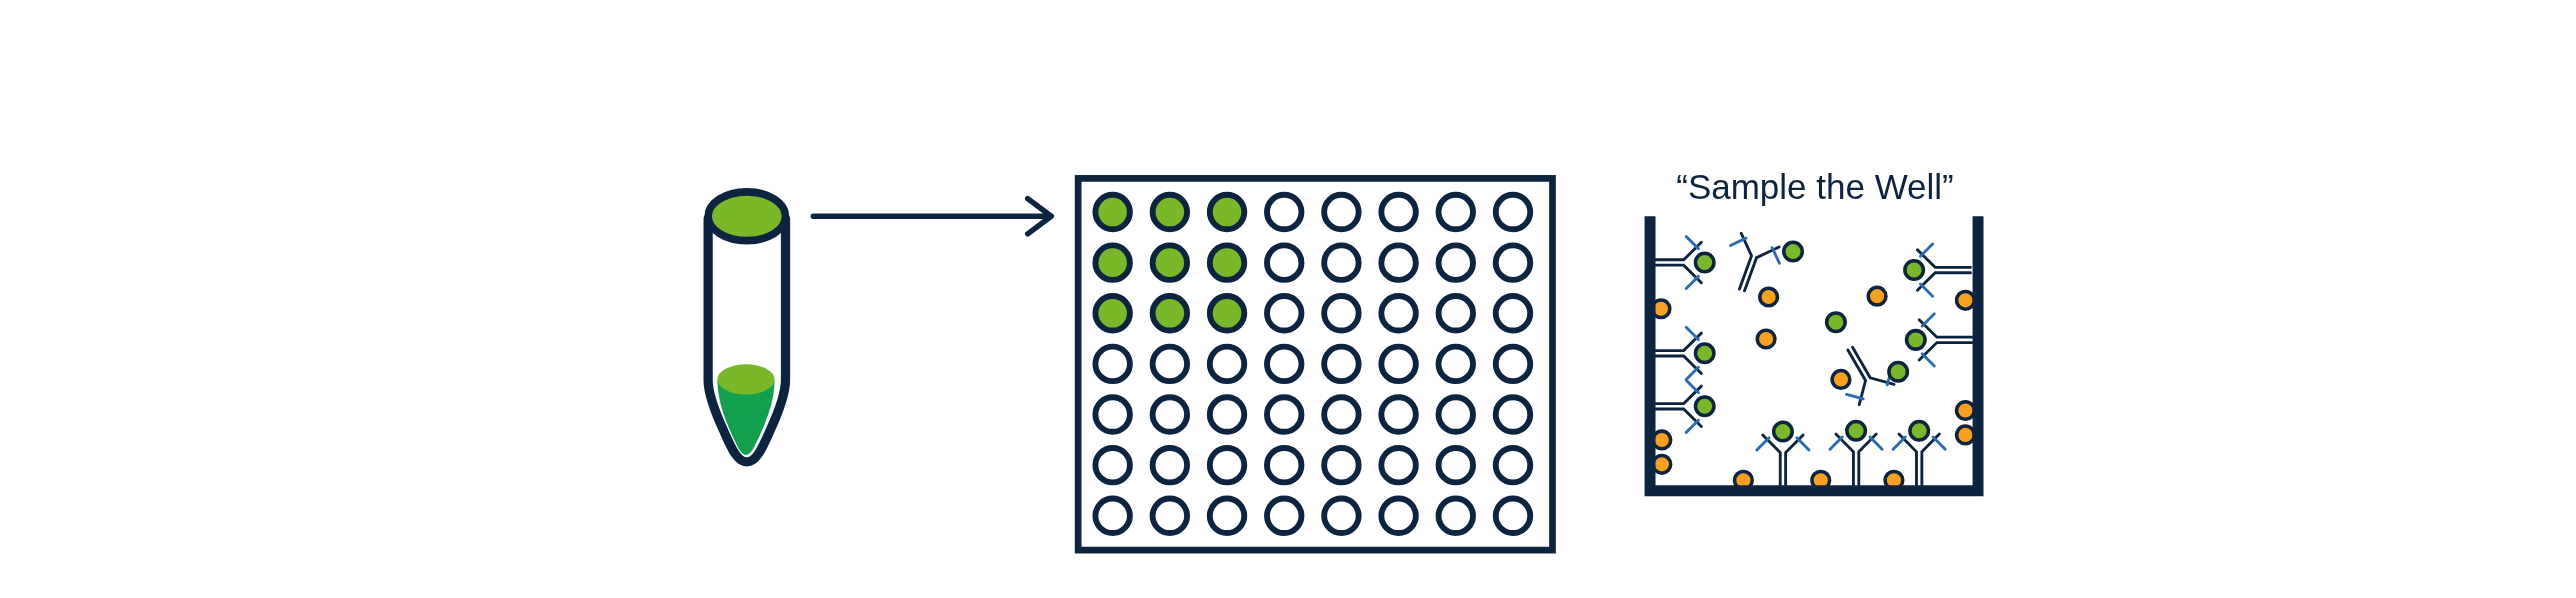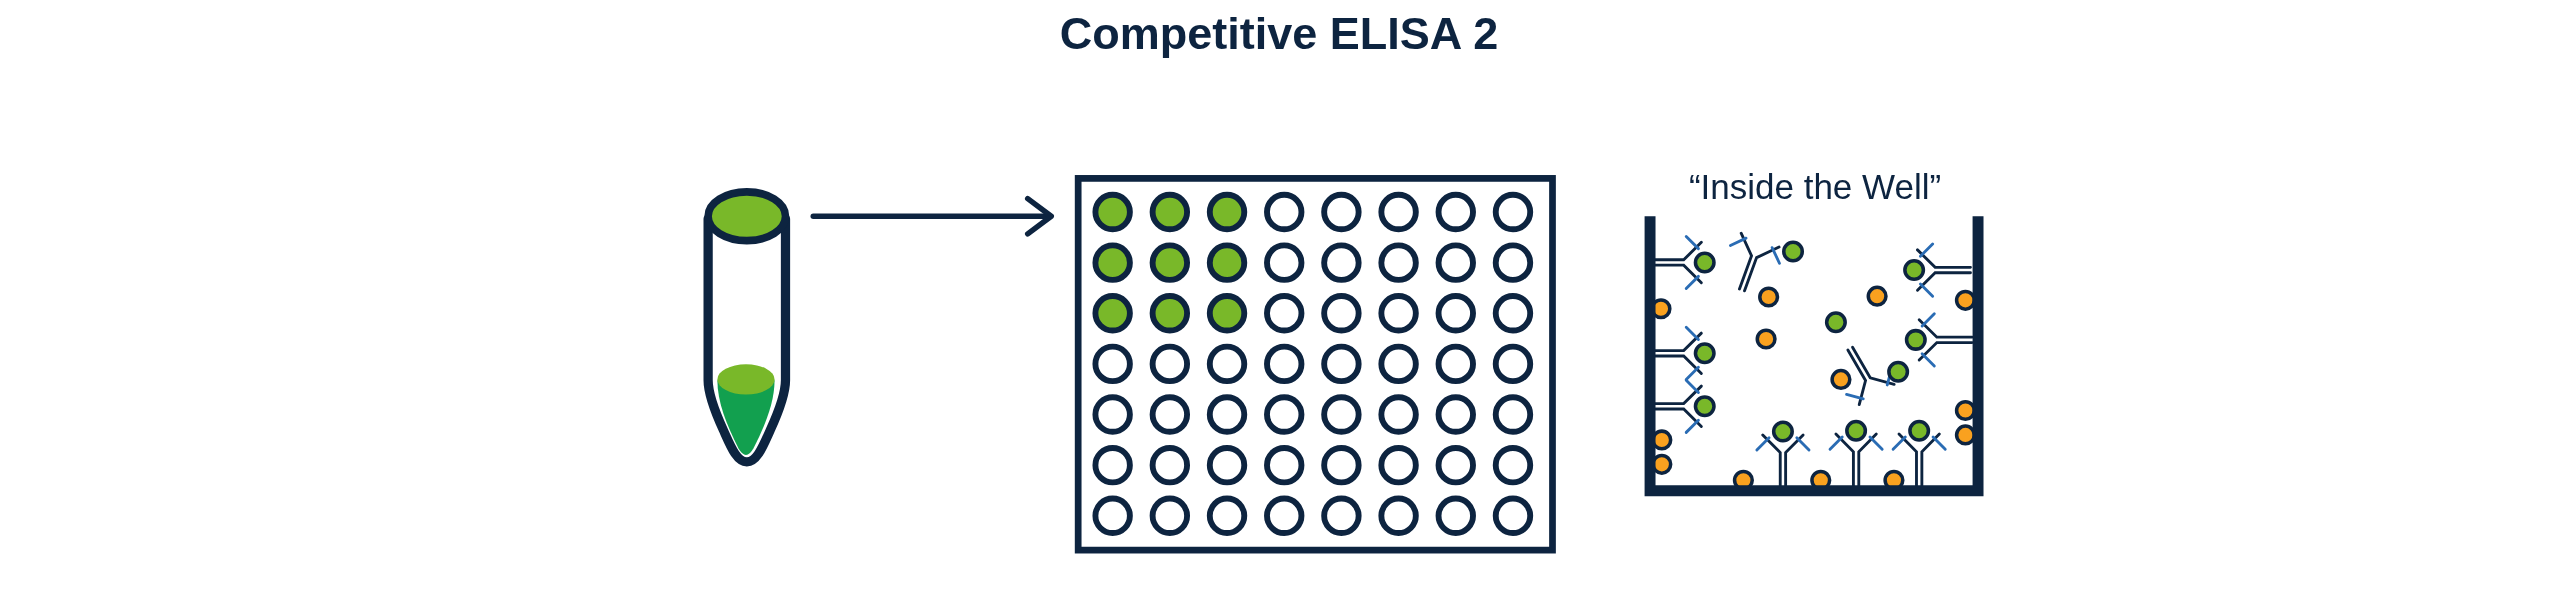--- a/index.html
+++ b/index.html
@@ -46,22 +46,21 @@
     top: 167px;
     font-size: 35px;
     font-weight: 400;
   }
 </style>
 </head>
 <body>
 
 <div class="canvas">
 
-  <div class="txt title">Competitive ELISA 2</div>
-  <div class="txt well-label">“Inside the Well”</div>
+  <div class="txt well-label">“Sample the Well”</div>
 
   <svg class="scene-svg" viewBox="0 0 3063 712" xmlns="http://www.w3.org/2000/svg">
     <defs>
 
       <g id="antibody-glyph">
         <path d="M -24 -23 L -3.2 -2 L -3.2 40" fill="none" style="stroke:var(--navy)" stroke-width="3.4" stroke-linecap="round"></path>
         <path d="M 24 -23 L 3.2 -2 L 3.2 40" fill="none" style="stroke:var(--navy)" stroke-width="3.4" stroke-linecap="round"></path>
         <path d="M -31 -5 L -16.5 -19.5" fill="none" style="stroke:var(--blue)" stroke-width="3.4" stroke-linecap="round"></path>
         <path d="M 31 -5 L 16.5 -19.5" fill="none" style="stroke:var(--blue)" stroke-width="3.4" stroke-linecap="round"></path>
       </g>

